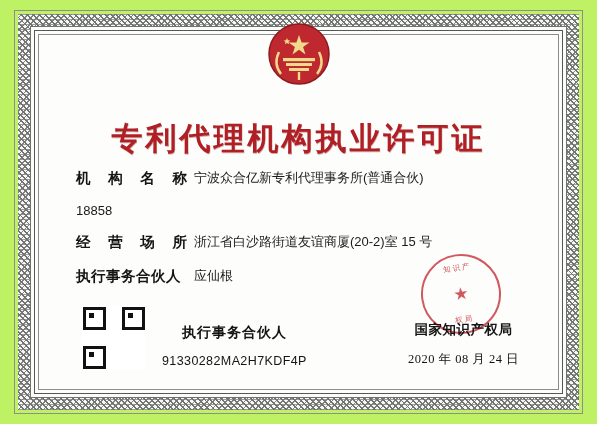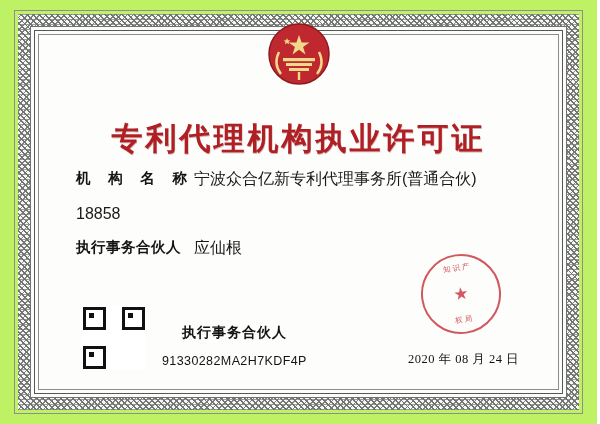--- a/index.html
+++ b/index.html
@@ -123,21 +123,21 @@
     flex: 0 0 118px;
     font-size: 14.5px;
     color: #141414;
     letter-spacing: 0.5px;
     font-weight: 600;
   }
   .field-label.spaced {
     letter-spacing: 7px;
   }
   .field-value {
-    font-size: 16px;
+    font-size: 13px;
     color: #1a1a1a;
     font-family: "Liberation Sans", sans-serif;
   }
 
   .footer {
     position: absolute;
     bottom: 8px;
     left: 6px;
     right: 6px;
     height: 96px;
@@ -276,20 +276,24 @@
 
     <div class="fields">
       <div class="field-row">
         <div class="field-label spaced">机 构 名 称</div>
         <div class="field-value">宁波众合亿新专利代理事务所(普通合伙)</div>
       </div>
       <div class="field-row">
         <div class="field-value">18858</div>
       </div>
       <div class="field-row">
+        <div class="field-label spaced">经 营 场 所</div>
+        <div class="field-value">浙江省白沙路街道友谊商厦(20-2)室 15 号</div>
+      </div>
+      <div class="field-row">
         <div class="field-label">执行事务合伙人</div>
         <div class="field-value">应仙根</div>
       </div>
     </div>
 
     <div class="footer">
 
       <div class="qr">
         <div class="finder f1">
             <i></i>
@@ -307,19 +311,20 @@
         <div class="credit-code">91330282MA2H7KDF4P</div>
       </div>
 
       <div class="seal">
         <div class="arc-top">知识产</div>
         <div class="star">★</div>
         <div class="arc-bottom">权局</div>
       </div>
 
       <div class="issuer">
+        <div class="issuer-name">国家知识产权局</div>
         <div class="issuer-date">2020 年 08 月 24 日</div>
       </div>
 
     </div>
 
   </div>
 </div>
 
 </body></html>

